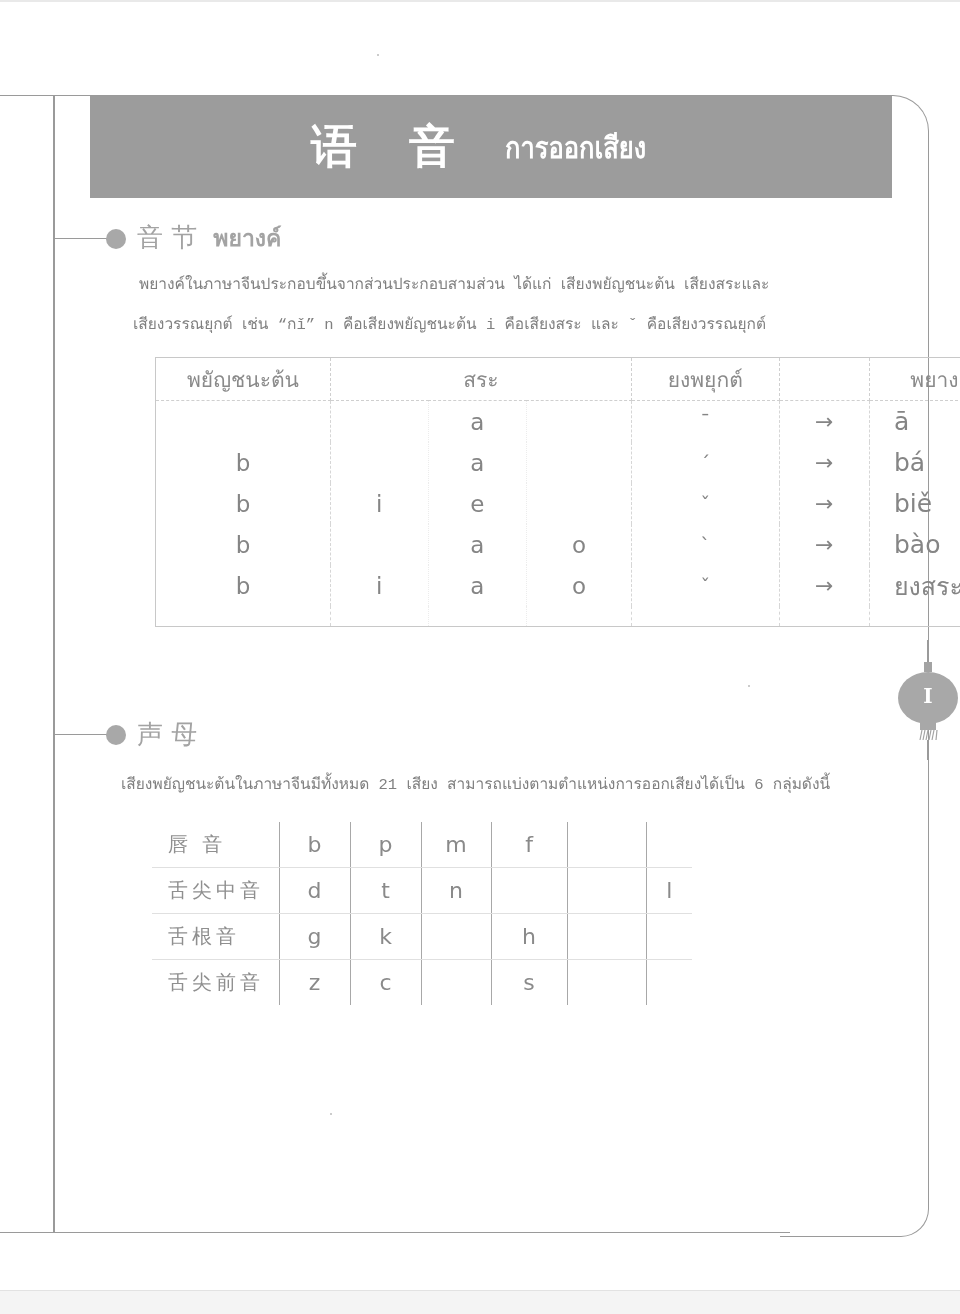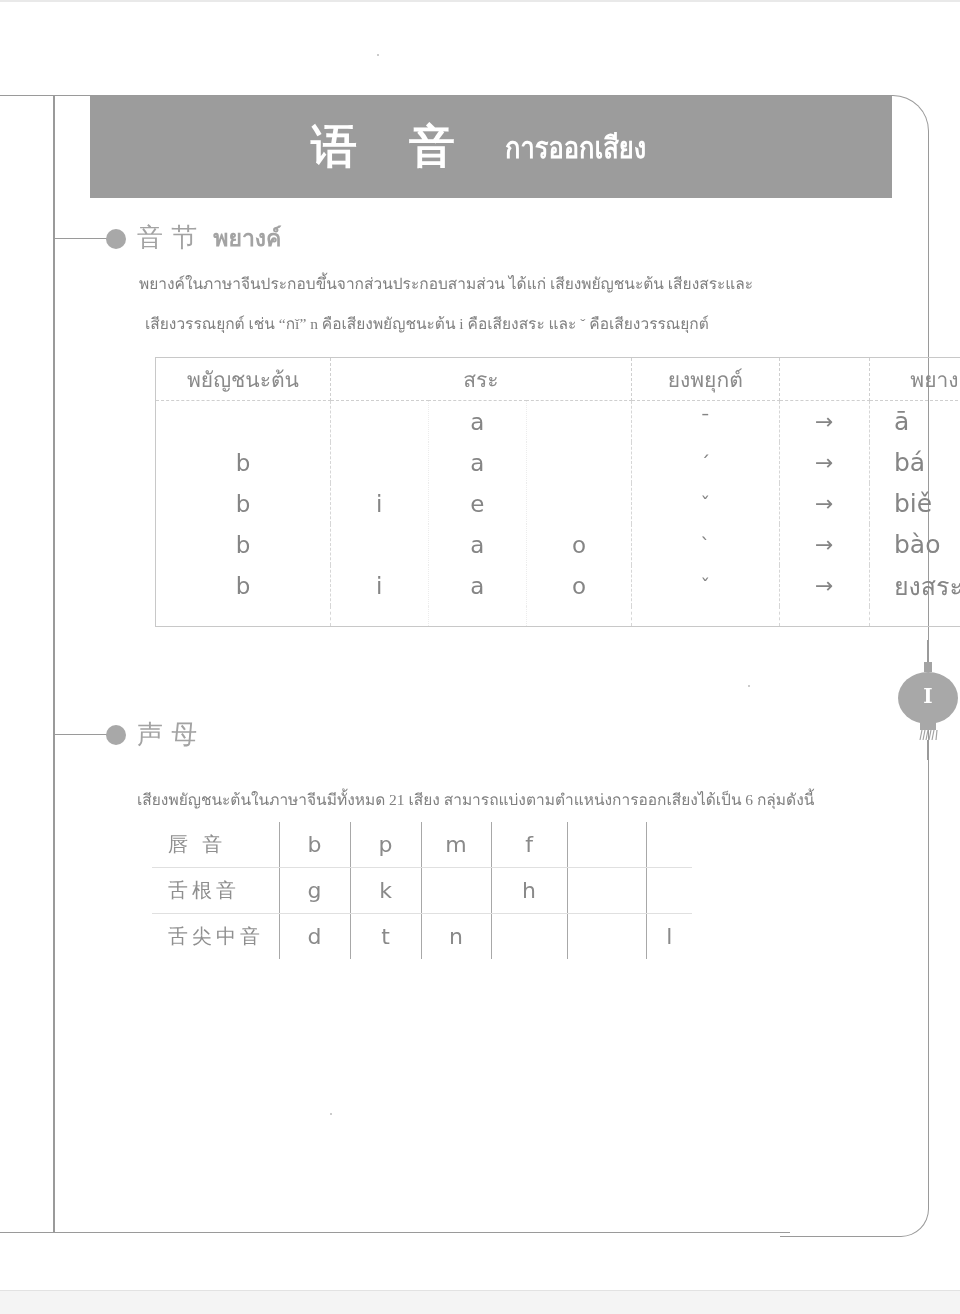--- a/index.html
+++ b/index.html
@@ -25,21 +25,21 @@
   .banner .zh { font-family:"DejaVu Serif", serif; font-weight:bold; color:#ffffff; font-size:46px; letter-spacing:0; }
   .banner .zh + .zh { margin-left:52px; }
   .banner .th { font-family:"Liberation Sans", sans-serif; color:#ffffff; font-size:30px; font-weight:bold; margin-left:50px; transform:scaleX(0.85); transform-origin:left center; }
 
   .sec-line { position:absolute; height:0; border-top:1.5px solid #9a9a9a; }
   .sec-dot { position:absolute; width:20px; height:20px; border-radius:50%; background:#a8a8a8; }
   .sec-title { position:absolute; display:flex; align-items:baseline; color:#a3a3a3; }
   .sec-title .zh { font-family:"DejaVu Sans", sans-serif; font-size:26px; font-weight:300; margin-right:16px; }
   .sec-title .th { font-family:"DejaVu Serif", serif; font-size:23px; font-weight:bold; }
 
-  .para { position:absolute; font-family:Liberation Serif, serif; font-size:15.5px; color:#808080; white-space:nowrap; }
+  .para { position:absolute; font-family:Liberation Mono, monospace; font-size:15.5px; color:#808080; white-space:nowrap; }
 
   table { border-collapse:collapse; position:absolute; }
   .t1 { left:155px; top:357px; width:859px; border:1px solid #c8c8c8; }
   .t1 th { height:40px; font-family:"Liberation Sans", sans-serif; font-weight:normal; font-size:21px; color:#8a8a8a;
            border-bottom:1px dashed #cfcfcf; border-right:1px dashed #cfcfcf; }
   .t1 td { font-family:"DejaVu Sans", sans-serif; font-size:23px; color:#858585; text-align:center; height:41px; padding:0; }
   .t1 .vb { border-right:1px dashed #d6d6d6; }
   .t1 .vl { border-right:1px dotted #ececec; }
   .t1 .pad td { height:20px; }
   .t1 .tone { font-size:20px; }
@@ -72,21 +72,21 @@
   <span class="th">การออกเสียง</span>
 </div>
 
 <div class="sec-line" style="left:54px; top:238px; width:56px;"></div>
 <div class="sec-dot" style="left:106px; top:229px;"></div>
 <div class="sec-title" style="left:137px; top:220px;">
   <span class="zh">音 节</span>
   <span class="th">พยางค์</span>
 </div>
 <div class="para" style="left:139px; top:271px;">พยางค์ในภาษาจีนประกอบขึ้นจากส่วนประกอบสามส่วน ได้แก่ เสียงพยัญชนะต้น เสียงสระและ</div>
-<div class="para" style="left:145px; top:311px;">เสียงวรรณยุกต์ เช่น “กǐ” n คือเสียงพยัญชนะต้น i คือเสียงสระ และ ˇ คือเสียงวรรณยุกต์</div>
+<div class="para" style="left:133px; top:311px;">เสียงวรรณยุกต์ เช่น “กǐ” n คือเสียงพยัญชนะต้น i คือเสียงสระ และ ˇ คือเสียงวรรณยุกต์</div>
 
 <table class="t1">
   <colgroup>
     <col style="width:147px">
       <col style="width:82px">
       <col style="width:83px">
       <col style="width:88px">
       <col style="width:124px">
       <col style="width:76px">
       <col style="width:121px">
@@ -156,21 +156,21 @@
         <td></td>
     </tr>
   </tbody>
 </table>
 
 <div class="sec-line" style="left:54px; top:734px; width:56px;"></div>
 <div class="sec-dot" style="left:106px; top:725px;"></div>
 <div class="sec-title" style="left:137px; top:717px;">
   <span class="zh">声 母</span>
 </div>
-<div class="para" style="left:137px; top:771px;margin-top:16px;">เสียงพยัญชนะต้นในภาษาจีนมีทั้งหมด 21 เสียง สามารถแบ่งตามตำแหน่งการออกเสียงได้เป็น 6 กลุ่มดังนี้</div>
+<div class="para" style="left:121px; top:771px;">เสียงพยัญชนะต้นในภาษาจีนมีทั้งหมด 21 เสียง สามารถแบ่งตามตำแหน่งการออกเสียงได้เป็น 6 กลุ่มดังนี้</div>
 
 <table class="t2">
   <colgroup>
     <col style="width:127px">
       <col style="width:71px">
       <col style="width:71px">
       <col style="width:70px">
       <col style="width:76px">
       <col style="width:79px">
       <col style="width:46px">
@@ -179,36 +179,45 @@
     <tr>
       <td class="label">唇  音</td>
       <td>b</td>
       <td>p</td>
       <td>m</td>
       <td>f</td>
       <td></td>
       <td class="last"></td>
     </tr>
     <tr>
-      <td class="label">舌根音</td>
-      <td>g</td>
-      <td>k</td>
-      <td></td>
-      <td>h</td>
-      <td></td>
-      <td class="last"></td>
-    </tr>
-    <tr>
       <td class="label">舌尖中音</td>
       <td>d</td>
       <td>t</td>
       <td>n</td>
       <td></td>
       <td></td>
       <td class="last">l</td>
+    </tr>
+    <tr>
+      <td class="label">舌根音</td>
+      <td>g</td>
+      <td>k</td>
+      <td></td>
+      <td>h</td>
+      <td></td>
+      <td class="last"></td>
+    </tr>
+    <tr>
+      <td class="label">舌尖前音</td>
+      <td>z</td>
+      <td>c</td>
+      <td></td>
+      <td>s</td>
+      <td></td>
+      <td class="last"></td>
     </tr>
   </tbody>
 </table>
 
 <div class="lantern">
   <svg width="62" height="120" viewBox="0 0 62 120">
     <rect x="29" y="0" width="1.6" height="26" fill="#9a9a9a"></rect>
     <rect x="26" y="22" width="8" height="10" fill="#a3a3a3"></rect>
     <ellipse cx="30" cy="58" rx="30" ry="26" fill="#a8a8a8"></ellipse>
     <rect x="22" y="82" width="16" height="8" fill="#a8a8a8"></rect>

